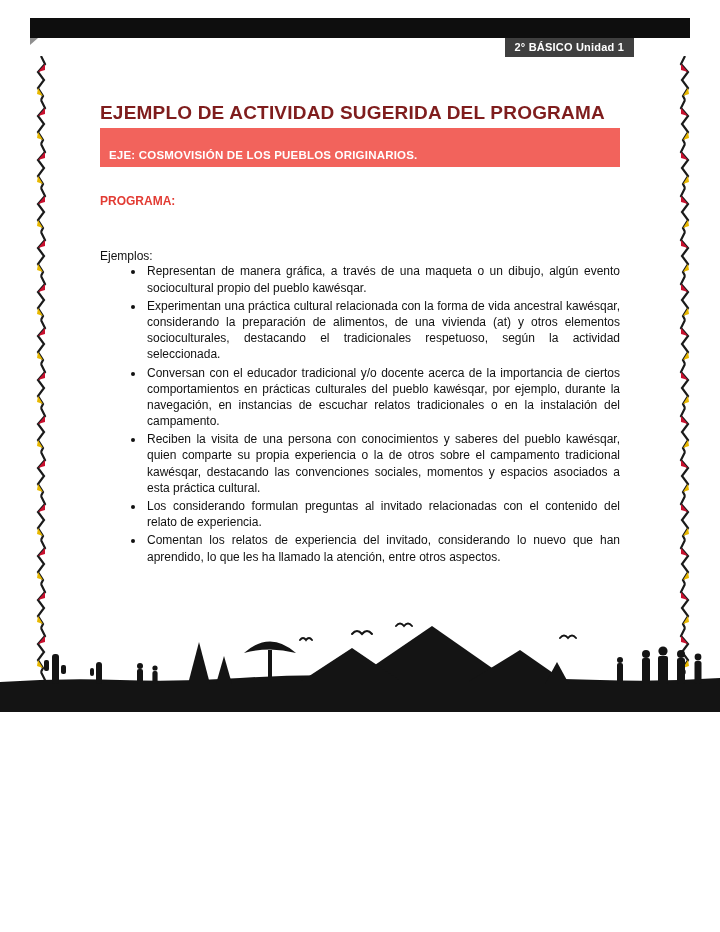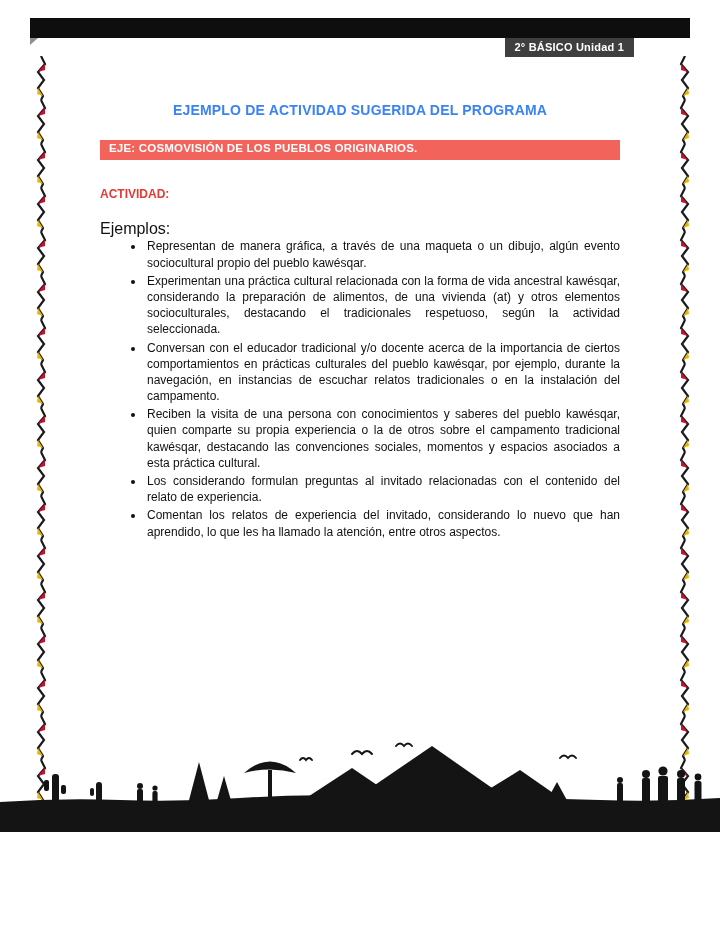--- a/index.html
+++ b/index.html
@@ -1,19 +1,19 @@
 <!DOCTYPE html>
 <html><head>
 <meta charset="utf-8">
 <style>
   * { margin:0; padding:0; box-sizing:border-box; }
   html,body { background:#ffffff; }
   body { font-family:"Liberation Sans", sans-serif; color:#111; }
   .page {
-    position:relative; width:720px; height:832px;
+    position:relative; width:720px; height:712px;
     background:#ffffff; overflow:hidden; margin:0 auto;
   }
   .top-bar {
     position:absolute; left:30px; right:30px; top:18px; height:20px;
     background:#0e0e0e;
   }
   .bar-fold {
     position:absolute; left:30px; top:38px; width:0; height:0;
     border-top:7px solid #8f8f8f; border-right:8px solid transparent;
   }
@@ -21,32 +21,32 @@
     position:absolute; top:38px; right:86px;
     background:#3f3f3f; color:#fff;
     font-size:11px; font-weight:bold; letter-spacing:.2px;
     padding:3px 10px 4px;
   }
   .side-border { position:absolute; top:56px; }
   .side-border.left  { left:33px; }
   .side-border.right { right:27px; }
   .content { position:absolute; left:100px; width:520px; top:102px; }
   .doc-title {
-    text-align:center; font-size:14px; font-weight:bold;
-    color:#3b82f6; letter-spacing:.2px;
+    font-size:19px; font-weight:bold;
+    color:#7f1d1d; letter-spacing:.2px;
   }
   .eje-banner {
-    margin-top:22px; background:#f2635c; color:#ffffff;
-    font-weight:bold; font-size:11.5px; padding:2px 9px 6px;
+    margin-top:4px; background:#f2635c; color:#ffffff;
+    font-weight:bold; font-size:11.5px; padding:21px 9px 6px;
     letter-spacing:.2px;
   }
   .actividad { margin-top:26px; display:flex; font-size:12px; line-height:1.45; }
   .actividad-label { color:#e23b33; font-weight:bold; flex:0 0 74px; white-space:nowrap; }
   .actividad-text { flex:1; text-align:justify; }
-  .ejemplos-label { margin-top:17px; font-size:16px; }
+  .ejemplos-label { margin-top:39px; font-size:12px; }
   .bullet-list {
     padding-left:45px;
     font-size:12px; line-height:1.35; list-style:disc outside;
   }
   .bullet-list li { text-align:justify; margin-bottom:2px; padding-left:2px; }
   .footer-art { position:absolute; left:0; bottom:0; display:block; }
 </style>
 </head>
 <body>
 
@@ -79,21 +79,21 @@
     <rect width="16" height="794" fill="url(#zigR)"></rect>
   </svg>
 
   <div class="content">
 
     <div class="doc-title">EJEMPLO DE ACTIVIDAD SUGERIDA DEL PROGRAMA</div>
 
     <div class="eje-banner">EJE: COSMOVISIÓN DE LOS PUEBLOS ORIGINARIOS.</div>
 
     <div class="actividad">
-      <span class="actividad-label">ACTIVIDAD:</span>
+      <span class="actividad-label">PROGRAMA:</span>
     </div>
 
     <div class="ejemplos-label">Ejemplos:</div>
 
     <ul class="bullet-list">
       <li>Representan de manera gráfica, a través de una maqueta o un dibujo, algún evento sociocultural propio del pueblo kawésqar.</li>
       <li>Experimentan una práctica cultural relacionada con la forma de vida ancestral kawésqar, considerando la preparación de alimentos, de una vivienda (at) y otros elementos socioculturales, destacando el tradicionales respetuoso, según la actividad seleccionada.</li>
       <li>Conversan con el educador tradicional y/o docente acerca de la importancia de ciertos comportamientos en prácticas culturales del pueblo kawésqar, por ejemplo, durante la navegación, en instancias de escuchar relatos tradicionales o en la instalación del campamento.</li>
       <li>Reciben la visita de una persona con conocimientos y saberes del pueblo kawésqar, quien comparte su propia experiencia o la de otros sobre el campamento tradicional kawésqar, destacando las convenciones sociales, momentos y espacios asociados a esta práctica cultural.</li>
       <li>Los considerando formulan preguntas al invitado relacionadas con el contenido del relato de experiencia.</li>

